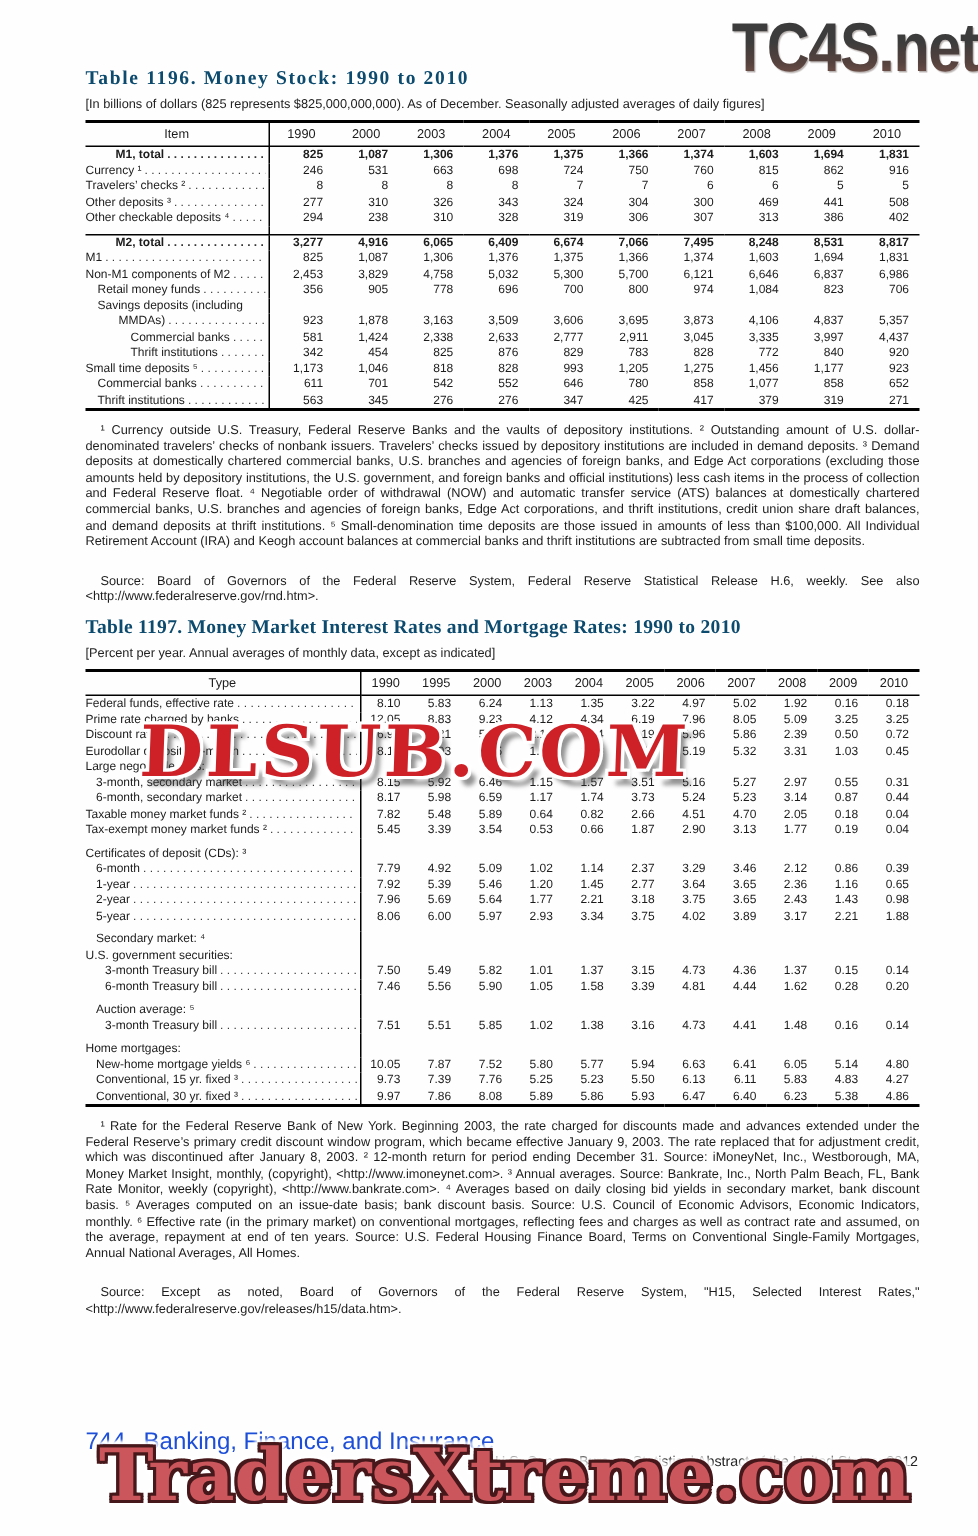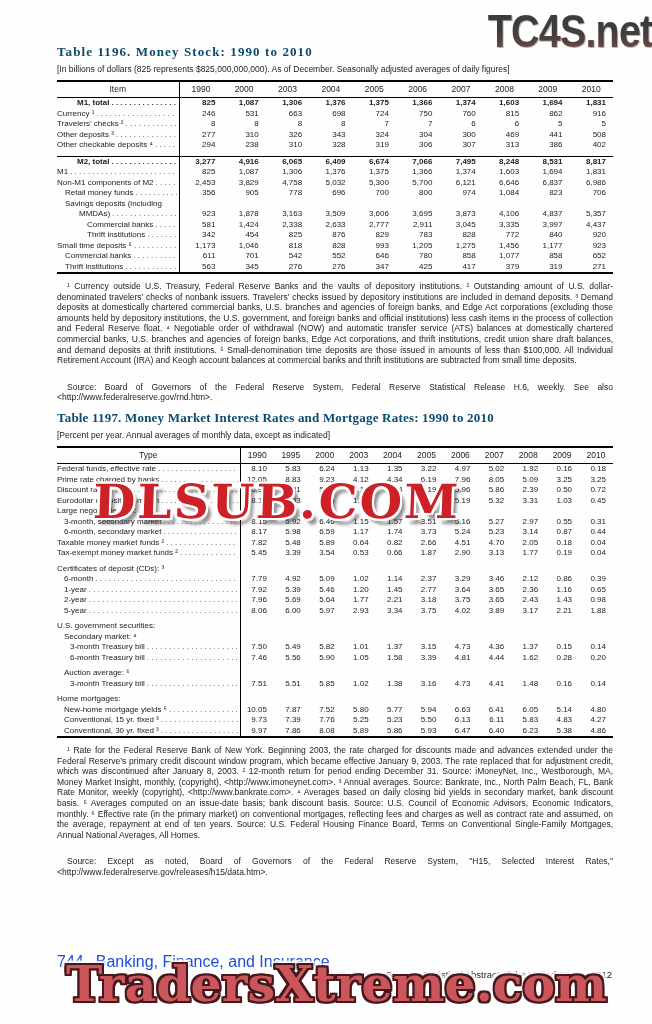--- a/index.html
+++ b/index.html
@@ -739,40 +739,40 @@
             <td>3.17</td>
             <td>2.21</td>
             <td>1.88</td>
           </tr>
           <tr class="spacer">
             <td class="lbl"></td>
             <td colspan="11"></td>
           </tr>
           <tr class="">
             <td class="lbl">
+              <div class="lab i1">
+                <span class="txt">Secondary market: ⁴</span>
+              </div>
+            </td>
+            <td></td>
+            <td></td>
+            <td></td>
+            <td></td>
+            <td></td>
+            <td></td>
+            <td></td>
+            <td></td>
+            <td></td>
+            <td></td>
+            <td></td>
+          </tr>
+          <tr class="">
+            <td class="lbl">
               <div class="lab i0">
                 <span class="txt">U.S. government securities:</span>
-              </div>
-            </td>
-            <td></td>
-            <td></td>
-            <td></td>
-            <td></td>
-            <td></td>
-            <td></td>
-            <td></td>
-            <td></td>
-            <td></td>
-            <td></td>
-            <td></td>
-          </tr>
-          <tr class="">
-            <td class="lbl">
-              <div class="lab i1">
-                <span class="txt">Secondary market: ⁴</span>
               </div>
             </td>
             <td></td>
             <td></td>
             <td></td>
             <td></td>
             <td></td>
             <td></td>
             <td></td>
             <td></td>

